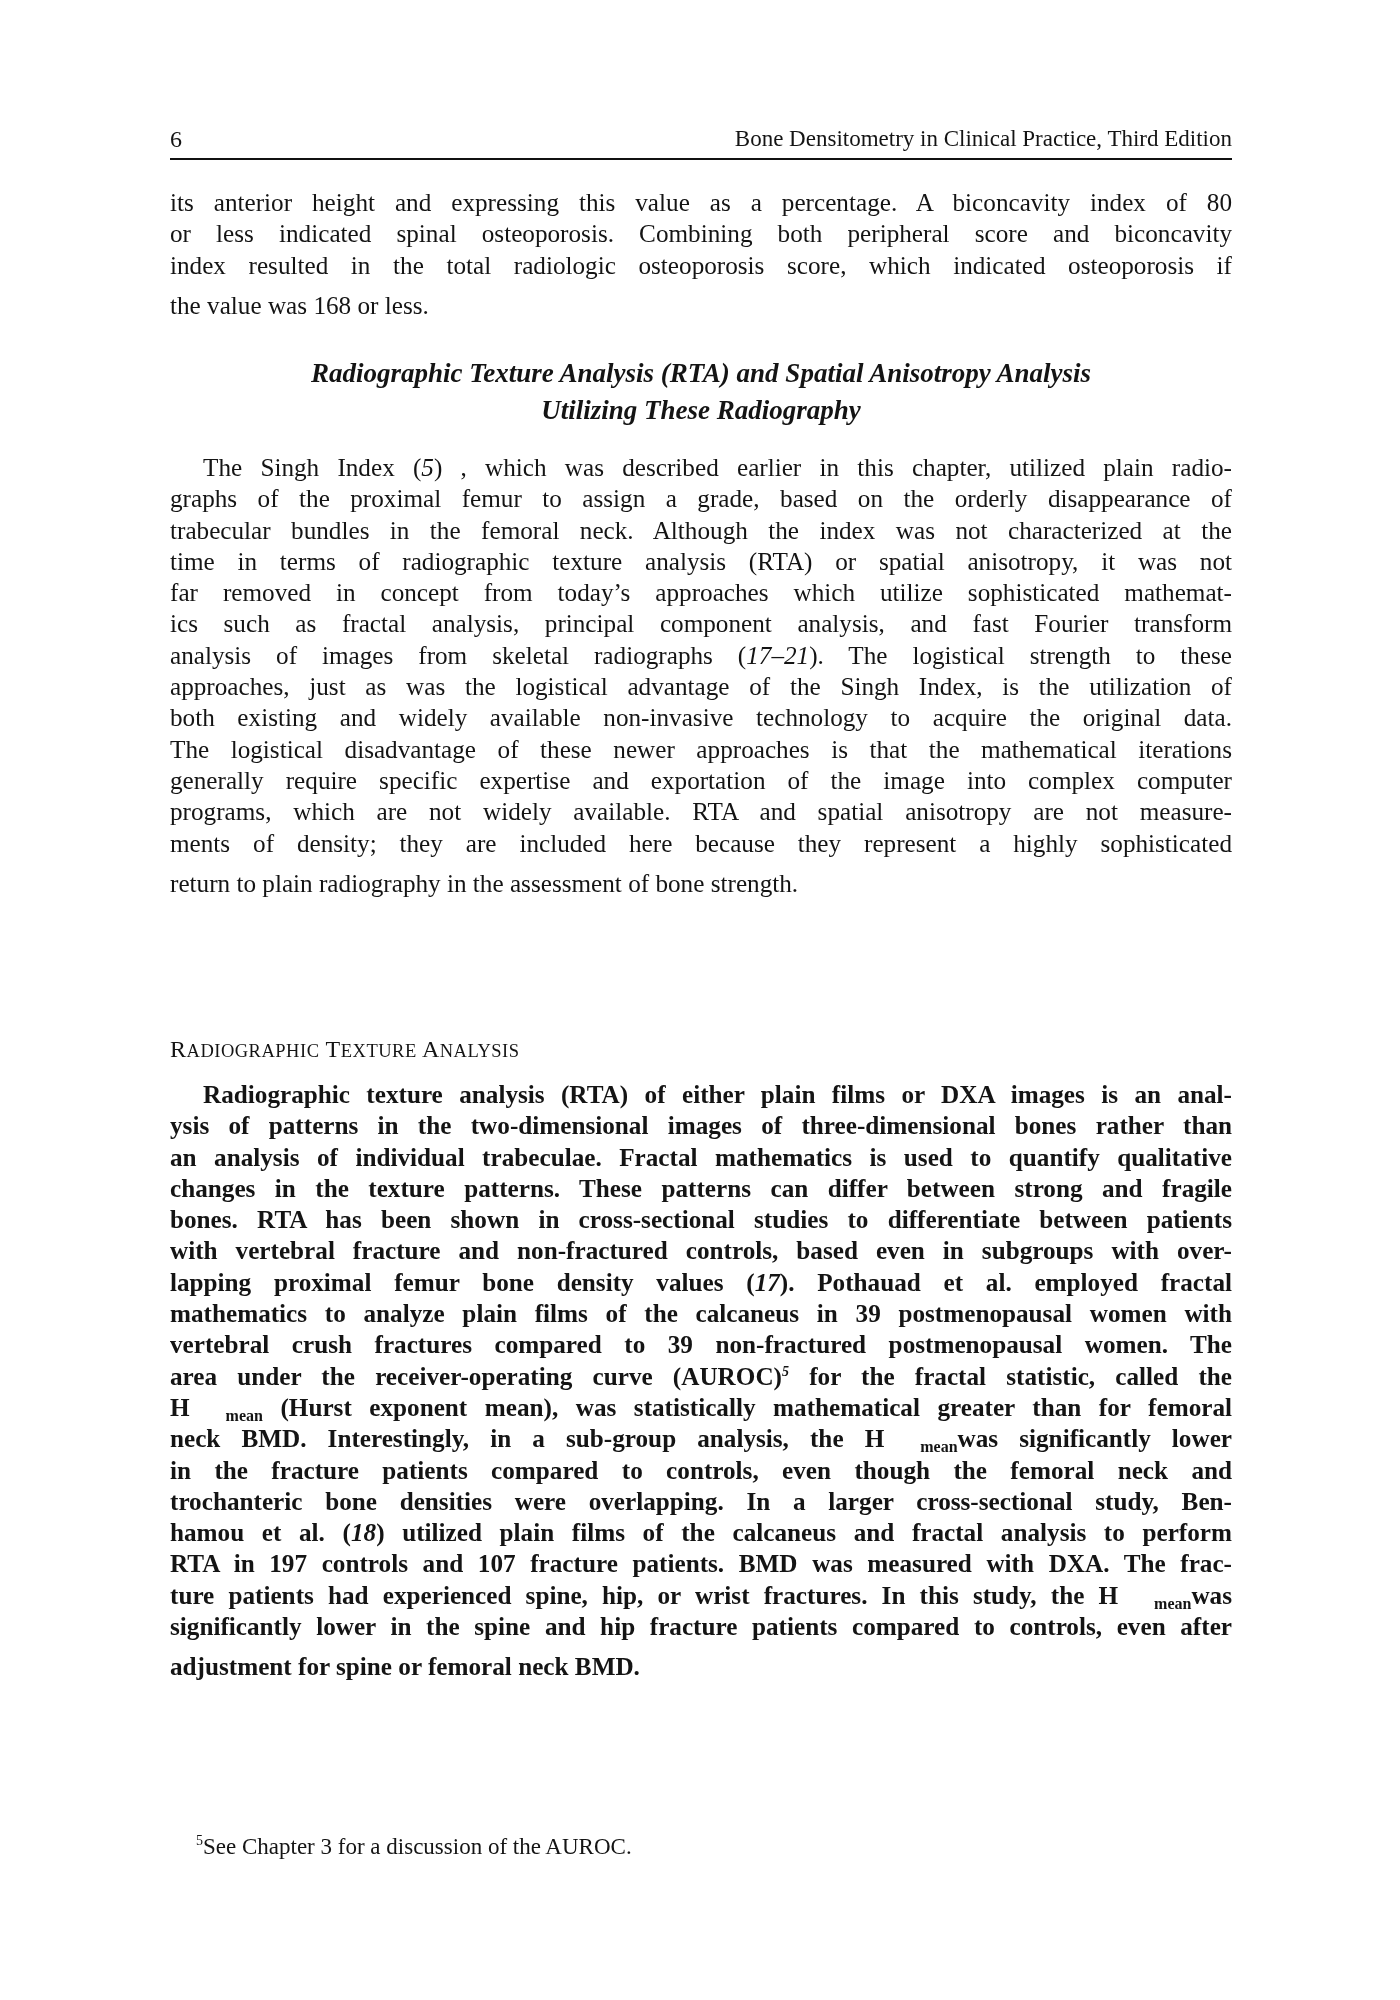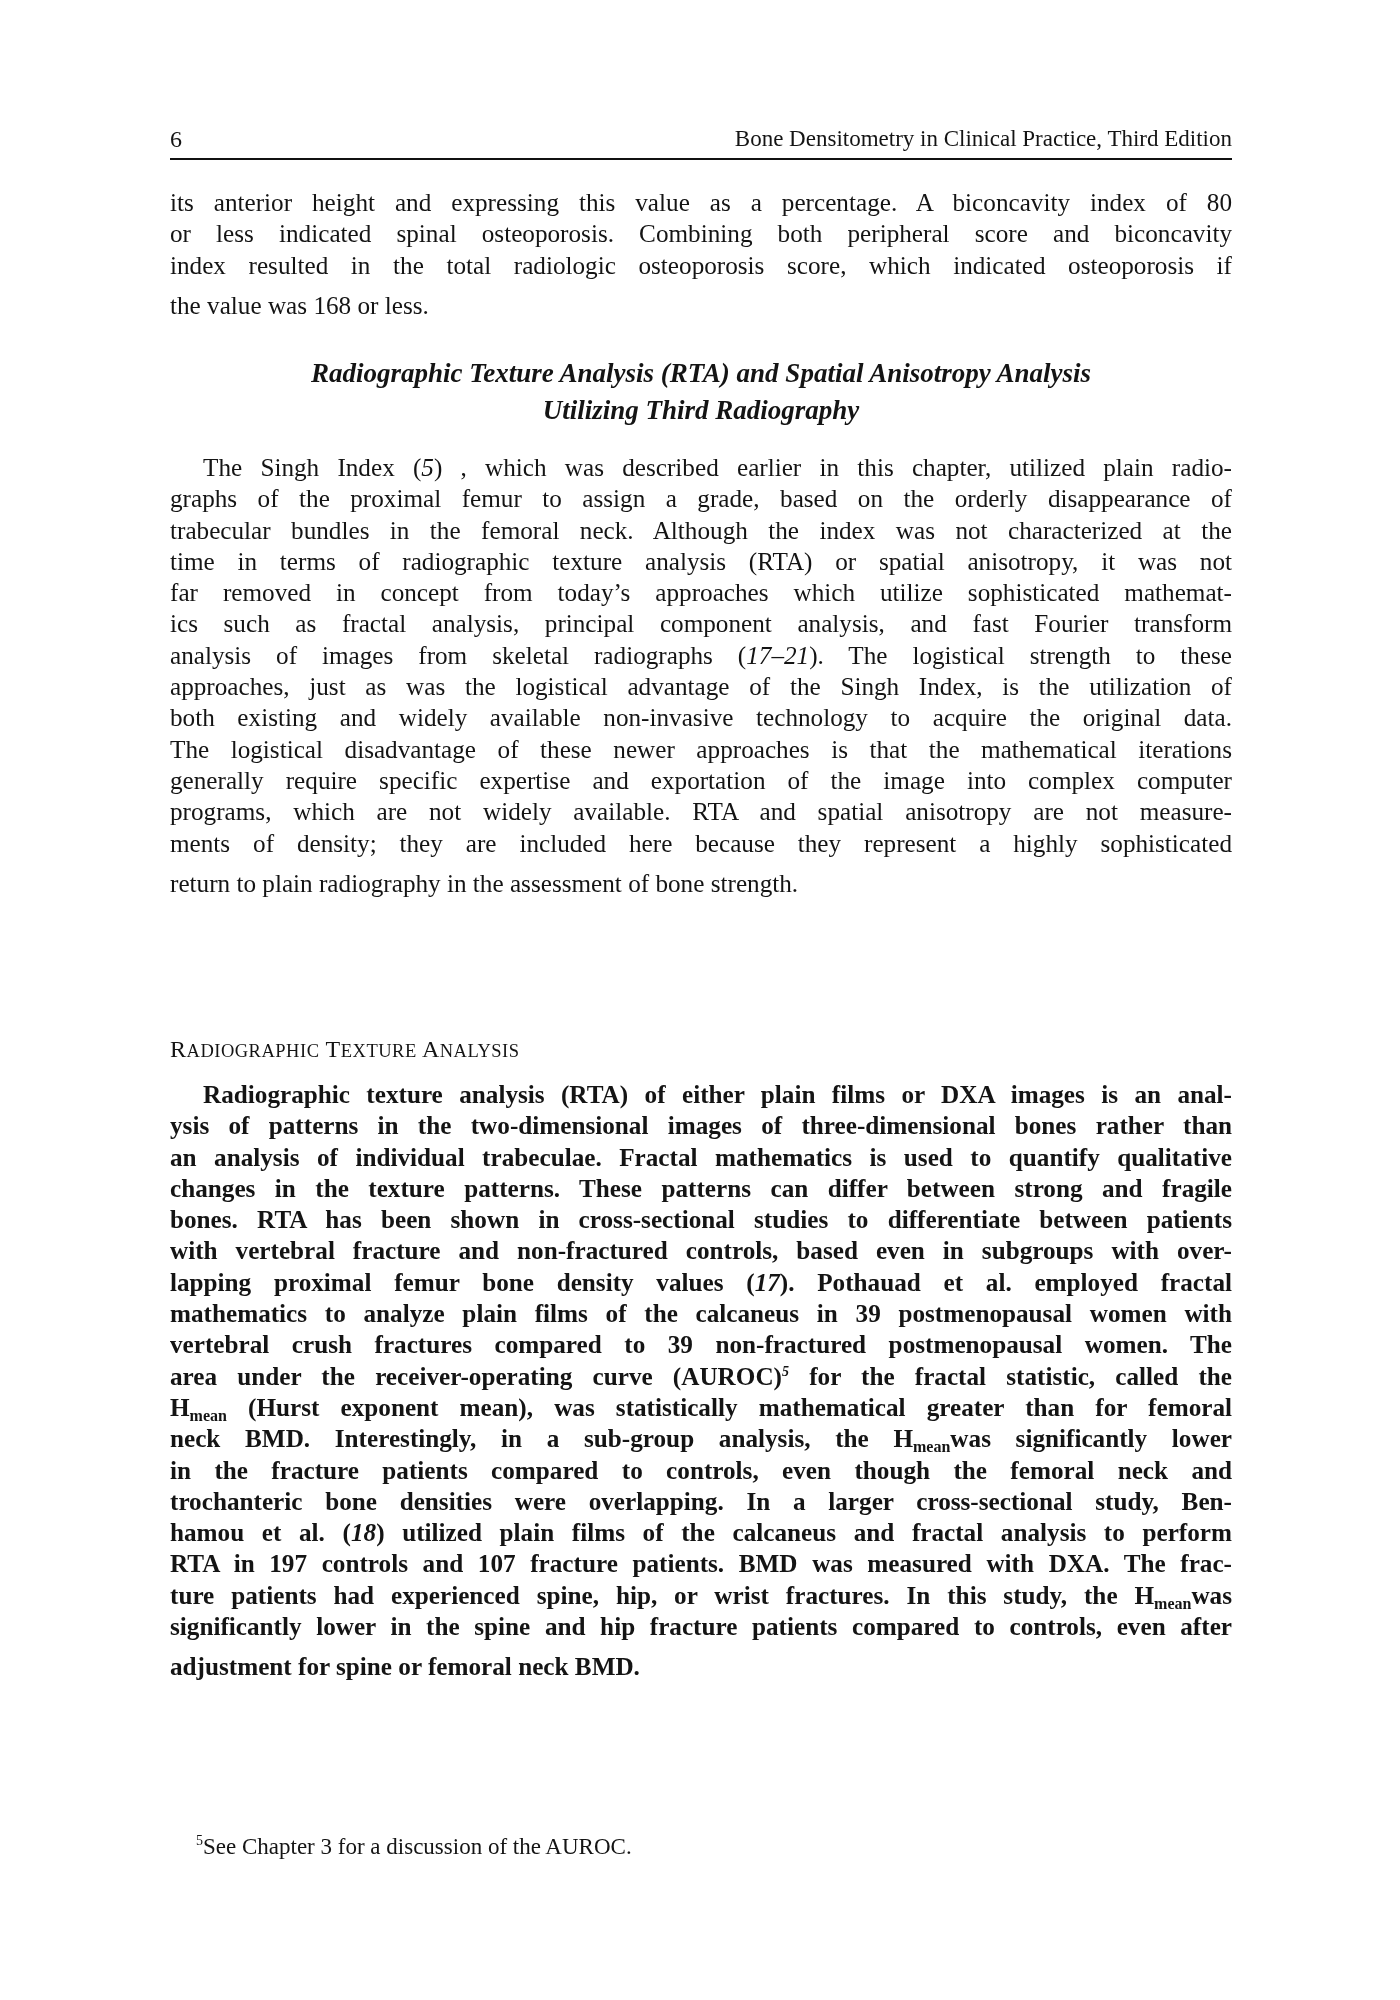--- a/index.html
+++ b/index.html
@@ -8,21 +8,21 @@
   .pgnum{position:absolute;left:0;top:0;font-size:24px;line-height:30px;}
   .runhead{position:absolute;right:0;top:0;font-size:23px;line-height:30px;}
   .block{position:absolute;left:170px;width:1062px;font-size:25.2px;line-height:31.3px;}
   .ln{display:block;text-align:justify;text-align-last:justify;white-space:nowrap;height:31.3px;}
   .ln.last{text-align-last:left;margin-top:9px;}
   .ln.ind{text-indent:33px;}
   .hd{position:absolute;left:170px;width:1062px;font-size:27px;font-style:italic;font-weight:bold;text-align:center;line-height:37px;}
   .sc{position:absolute;left:170px;font-size:24px;letter-spacing:0.5px;}
   .sc .big{font-size:24px;}
   .sc .small{font-size:18.5px;}
-  sub{font-size:16px;vertical-align:-5px;line-height:0;}
+  sub{font-size:16px;vertical-align:-5px;line-height:0;margin-left:36px;}
   sup{font-size:14px;vertical-align:9px;line-height:0;font-style:italic;}
   .fn{position:absolute;left:196px;top:1832px;font-size:23px;line-height:30px;}
   .fn sup{font-style:normal;}
 </style>
 </head>
 <body>
 
 <div class="header">
   <span class="pgnum">6</span>
   <span class="runhead">Bone Densitometry in Clinical Practice, Third Edition</span>
@@ -30,21 +30,21 @@
 
 <div class="block" style="top:187px;">
   <span class="ln">its anterior height and expressing this value as a percentage. A biconcavity index of 80</span>
   <span class="ln">or less indicated spinal osteoporosis. Combining both peripheral score and biconcavity</span>
   <span class="ln">index resulted in the total radiologic osteoporosis score, which indicated osteoporosis if</span>
   <span class="ln last">the value was 168 or less.</span>
 </div>
 
 <div class="hd" style="top:355px;">
   <div>Radiographic Texture Analysis (RTA) and Spatial Anisotropy Analysis</div>
-  <div>Utilizing Third Radiography</div>
+  <div>Utilizing These Radiography</div>
 </div>
 
 <div class="block" style="top:452px;">
   <span class="ln ind"><span>The Singh Index (</span><i>5</i><span>) , which was described earlier in this chapter, utilized plain radio-</span></span>
   <span class="ln">graphs of the proximal femur to assign a grade, based on the orderly disappearance of</span>
   <span class="ln">trabecular bundles in the femoral neck. Although the index was not characterized at the</span>
   <span class="ln">time in terms of radiographic texture analysis (RTA) or spatial anisotropy, it was not</span>
   <span class="ln">far removed in concept from today’s approaches which utilize sophisticated mathemat-</span>
   <span class="ln">ics such as fractal analysis, principal component analysis, and fast Fourier transform</span>
   <span class="ln"><span>analysis of images from skeletal radiographs (</span><i>17–21</i><span>). The logistical strength to these</span></span>

